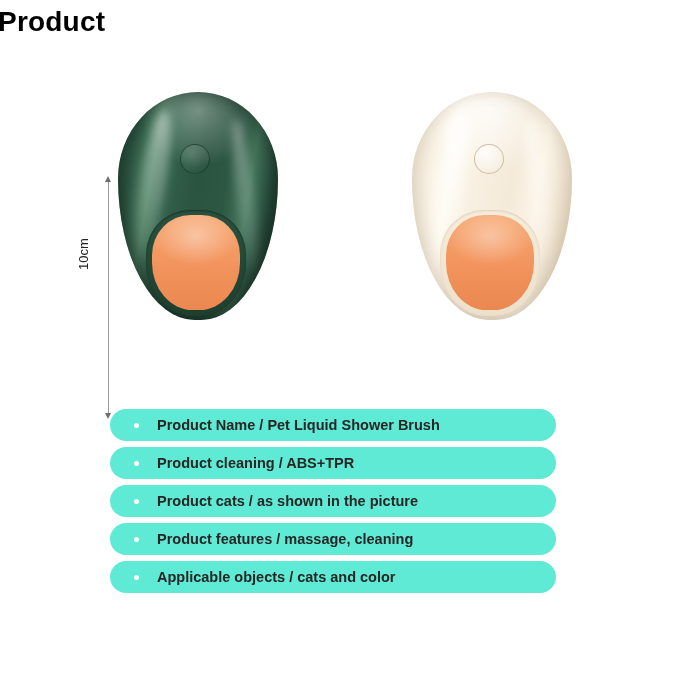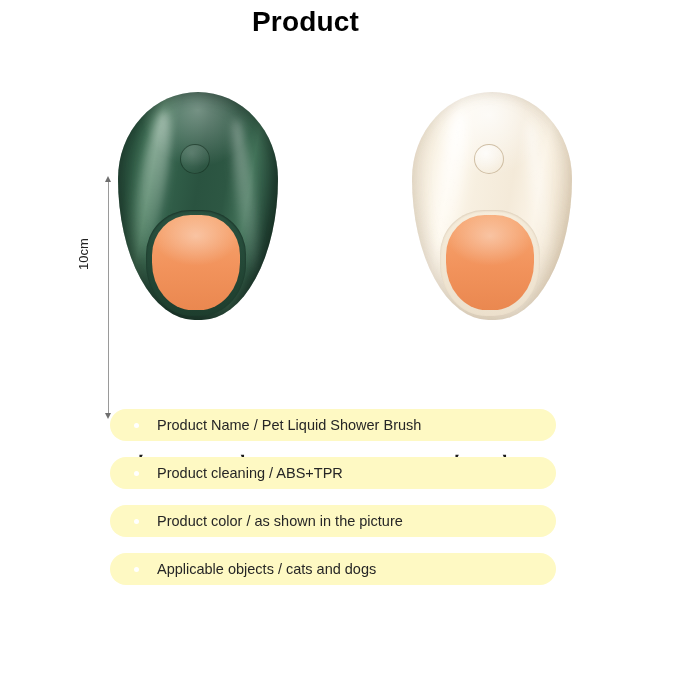--- a/index.html
+++ b/index.html
@@ -13,23 +13,23 @@
     position: relative;
     overflow: hidden;
     font-family: "Liberation Sans", sans-serif;
     color: #1a1a1a;
   }
 
   
   .title-block {
     position: absolute;
     top: 4px;
-    left: 0;
+    left: 12px;
     width: 625px;
-    text-align: center;
+    text-align: left;
   }
   .title-line {
     font-size: 28px;
     font-weight: bold;
     letter-spacing: 0.2px;
     line-height: 1.28;
     color: #000000;
   }
   .title-line-1 { margin-left: -14px; }
   .title-line-2 { margin-left: 20px; }
@@ -270,25 +270,26 @@
   
   .spec-list {
     position: absolute;
     left: 110px;
     top: 409px;
     width: 446px;
   }
   .spec-row {
     position: relative;
     height: 32px;
-    margin-bottom: 16px;
+    margin-bottom: 6px;
     border-radius: 16px;
-    background: #fef9c3;
+    background: #5eead4;
     display: flex;
     align-items: center;
+    font-weight: bold;
   }
   .spec-bullet {
     flex: 0 0 auto;
     width: 5px;
     height: 5px;
     border-radius: 50%;
     background: #ffffff;
     margin-left: 24px;
   }
   .spec-text {
@@ -347,19 +348,23 @@
   <div class="spec-row">
     <span class="spec-bullet"></span>
     <span class="spec-text">Product Name / Pet Liquid Shower Brush</span>
   </div>
   <div class="spec-row">
     <span class="spec-bullet"></span>
     <span class="spec-text">Product cleaning / ABS+TPR</span>
   </div>
   <div class="spec-row">
     <span class="spec-bullet"></span>
-    <span class="spec-text">Product color / as shown in the picture</span>
-  </div>
-  <div class="spec-row">
-    <span class="spec-bullet"></span>
-    <span class="spec-text">Applicable objects / cats and dogs</span>
+    <span class="spec-text">Product cats / as shown in the picture</span>
+  </div>
+  <div class="spec-row">
+    <span class="spec-bullet"></span>
+    <span class="spec-text">Product features / massage, cleaning</span>
+  </div>
+  <div class="spec-row">
+    <span class="spec-bullet"></span>
+    <span class="spec-text">Applicable objects / cats and color</span>
   </div>
 </div>
 
 </body></html>

